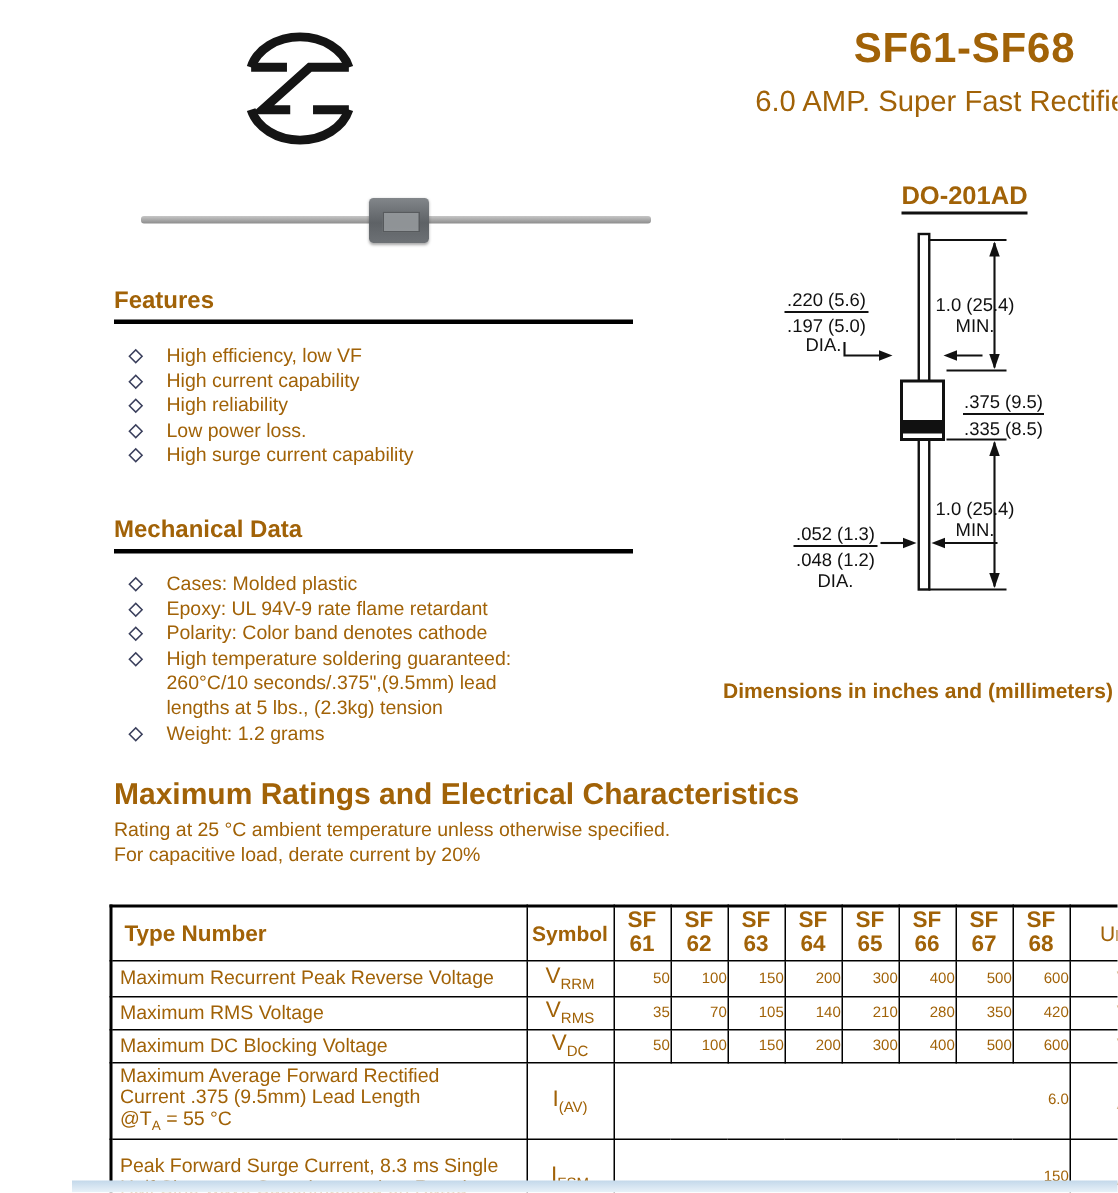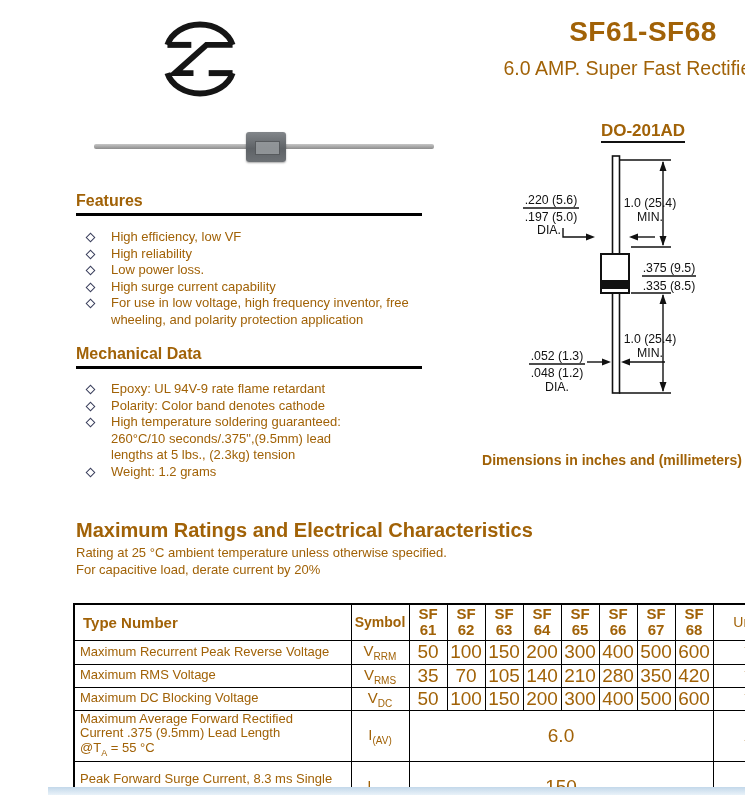--- a/index.html
+++ b/index.html
@@ -47,21 +47,21 @@
   table { border:2.5px solid #000; }
   th.h-param { text-align:left; padding-left:8px; font-size:15px; }
   th.h-symbol { font-size:14px; font-weight:bold; }
   th.h-sf { font-size:15px; white-space:pre-line; line-height:16px; }
   th.h-units { font-weight:normal; font-size:14px; }
   tr.hdr { height:36px; }
   tr.r-small { height:22px; }
   td.param { font-size:13px; padding:1px 4px 1px 5px; line-height:14.8px; }
   td.sym { text-align:center; font-size:15px; }
   td.sym sub { font-size:10px; }
-  td.val { text-align:center; font-size:19px; }
+  td.val { text-align:right; font-size:10px; }
   td.unit { text-align:center; font-size:14px; }
   
   .drawing { position:absolute; left:435px; top:150px; }
   .drawing text { font-family:"Liberation Sans","DejaVu Sans",sans-serif; font-size:12.3px; fill:#111; }
   .dim-caption { position:absolute; left:404px; top:452px; width:320px; text-align:center;
     font-size:14px; font-weight:bold; }
   
   .bottom-band { position:absolute; left:0; top:787px; width:745px; height:8px;
     background:linear-gradient(180deg,#c3d8ea,#e9f2f9); }
 </style>
@@ -90,39 +90,42 @@
   </div>
 
   <div class="rule-heading" style="top:192px;">Features</div>
   <ul class="bullets" style="top:229px;">
     <li>
         <span class="b-ico"><span class="dia-shape"></span></span>
         <span class="li-text">High efficiency, low VF</span>
       </li>
     <li>
         <span class="b-ico"><span class="dia-shape"></span></span>
+        <span class="li-text">High current capability</span>
+      </li>
+    <li>
+        <span class="b-ico"><span class="dia-shape"></span></span>
         <span class="li-text">High reliability</span>
       </li>
     <li>
         <span class="b-ico"><span class="dia-shape"></span></span>
         <span class="li-text">Low power loss.</span>
       </li>
     <li>
         <span class="b-ico"><span class="dia-shape"></span></span>
         <span class="li-text">High surge current capability</span>
-      </li>
-    <li>
-        <span class="b-ico"><span class="dia-shape"></span></span>
-        <span class="li-text">For use in low voltage, high frequency inventor, free
-wheeling, and polarity protection application</span>
       </li>
   </ul>
 
   <div class="rule-heading" style="top:345px;">Mechanical Data</div>
   <ul class="bullets" style="top:381px;">
+    <li>
+        <span class="b-ico"><span class="dia-shape"></span></span>
+        <span class="li-text">Cases: Molded plastic</span>
+      </li>
     <li>
         <span class="b-ico"><span class="dia-shape"></span></span>
         <span class="li-text">Epoxy: UL 94V-9 rate flame retardant</span>
       </li>
     <li>
         <span class="b-ico"><span class="dia-shape"></span></span>
         <span class="li-text">Polarity: Color band denotes cathode</span>
       </li>
     <li>
         <span class="b-ico"><span class="dia-shape"></span></span>

